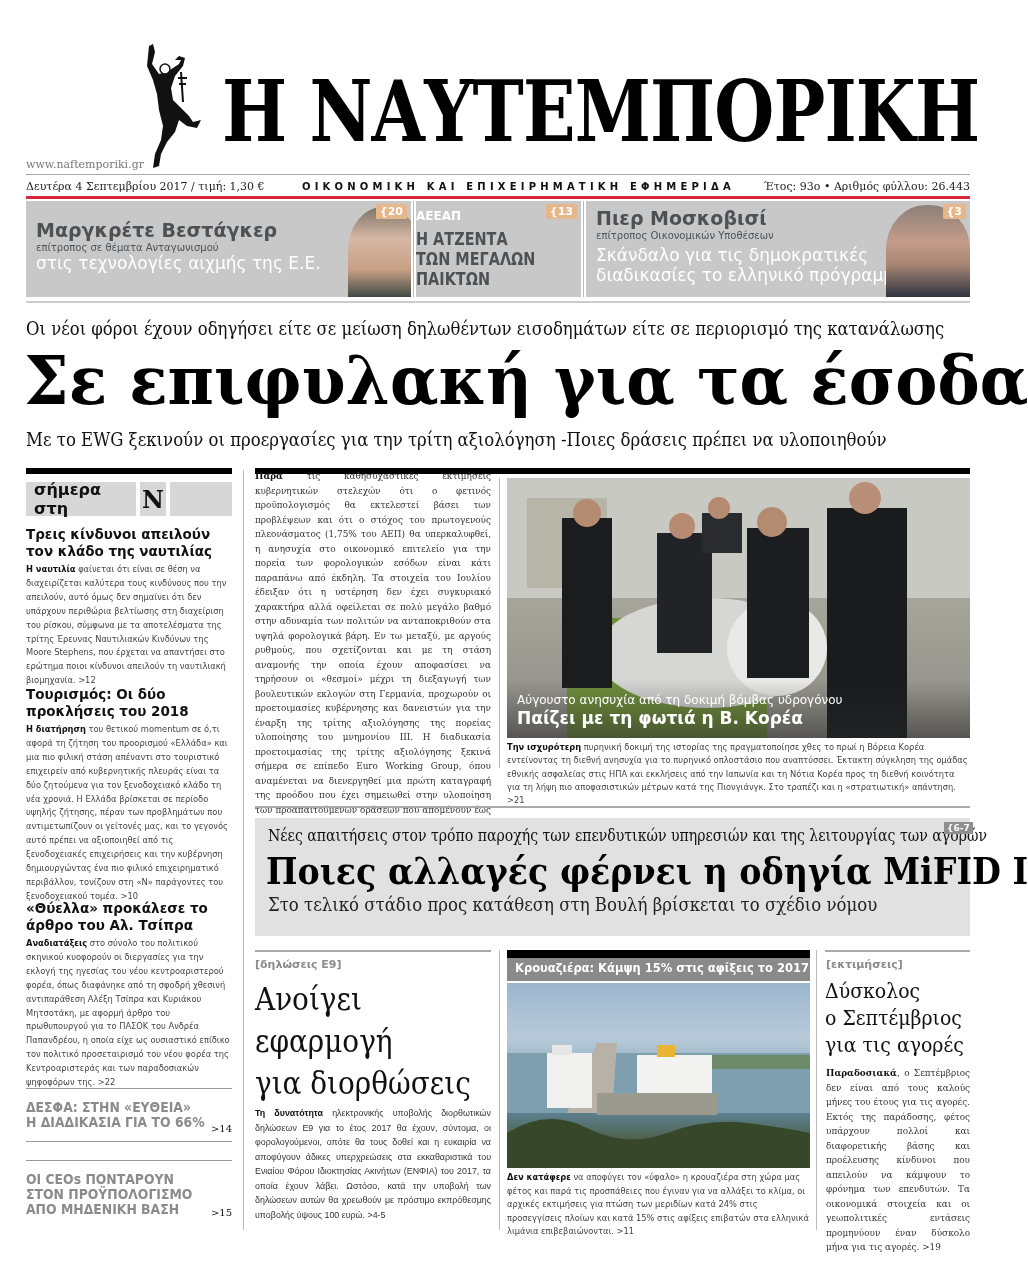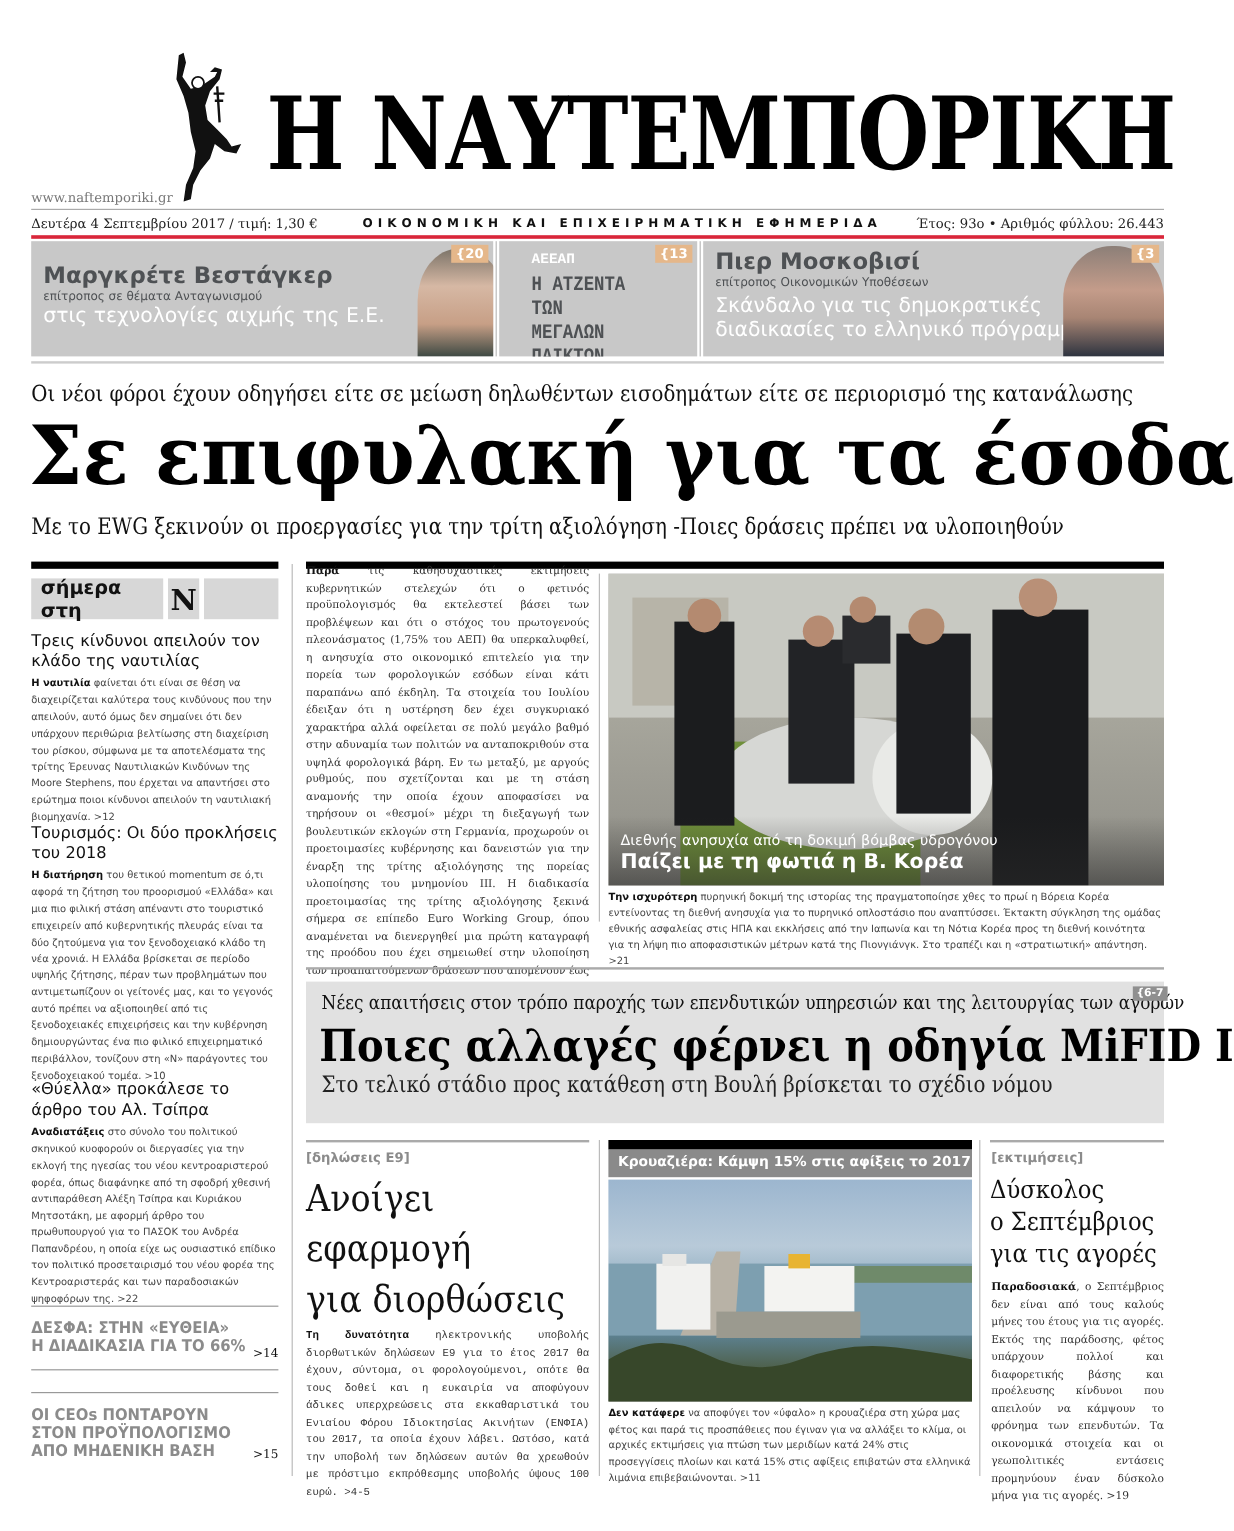--- a/index.html
+++ b/index.html
@@ -33,21 +33,21 @@
   .lead-sub { left: 26px; top: 428px; font-family: "DejaVu Serif", serif; font-size: 19px; white-space: nowrap; transform: scaleX(0.87); transform-origin: left; color: #111; }
 
   .black-bar { top: 468px; height: 6px; background: #000; }
 
   
   .today-box { left: 26px; top: 482px; width: 206px; height: 34px; display: flex; gap: 4px; }
   .today-box .seg { background: #d7d7d7; height: 34px; display: flex; align-items: center; }
   .today-label { font-size: 16px; font-weight: bold; color: #111; padding-left: 8px; }
   .today-n { font-family: "DejaVu Serif", serif; font-weight: bold; font-size: 24px; justify-content: center; }
   .side-story { left: 26px; width: 208px; }
-  .side-story h3 { font-size: 13.5px; line-height: 17px; font-weight: normal; color: #111; }
+  .side-story h3 { font-size: 13.5px; line-height: 17px; font-weight: bold; color: #111; }
   .side-story p { font-size: 8.3px; line-height: 13.9px; color: #444; margin-top: 3px; }
   .side-story p b { color: #111; }
   .promo { left: 26px; width: 206px; }
   .promo .line { height: 1px; background: #999; }
   .promo .ptitle { font-size: 13.5px; line-height: 15px; font-weight: bold; color: #8b8b8b; margin-top: 11px; transform: scaleX(0.92); transform-origin: left; }
   .promo .pref { position: absolute; right: 0; bottom: 0; font-family: "DejaVu Serif", serif; font-size: 10px; color: #111; }
 
   .vrule { width: 1px; background: #bbb; }
 
   
@@ -63,21 +63,21 @@
   .mifid-band { left: 255px; top: 818px; width: 715px; height: 118px; background: #e1e1e1; }
   .mifid-kicker { left: 268px; top: 826px; font-family: "DejaVu Serif", serif; font-size: 16px; white-space: nowrap; transform: scaleX(0.88); transform-origin: left; color: #111; }
   .mifid-title { left: 266px; top: 847px; font-family: "DejaVu Serif", serif; font-weight: bold; font-size: 37px; line-height: 48px; white-space: nowrap; transform: scaleX(0.9); transform-origin: left; color: #000; }
   .mifid-sub { left: 268px; top: 893px; font-family: "DejaVu Serif", serif; font-size: 19px; white-space: nowrap; transform: scaleX(0.87); transform-origin: left; color: #222; }
   .mifid-tag { left: 944px; top: 822px; font-size: 9px; color: #fff; background: #8f8f8f; padding: 1px 3px; font-weight: bold; }
 
   
   .hr-gray { height: 2px; background: #aaa; }
   .section-tag { font-size: 11px; color: #8b8b8b; font-weight: bold; }
   .e9-title { left: 255px; top: 978px; font-family: "DejaVu Serif", serif; font-size: 31px; line-height: 42px; color: #111; transform: scaleX(0.9); transform-origin: left; }
-  .e9-text { left: 255px; top: 1106px; width: 236px; font-family: Liberation Mono, monospace; font-size: 8.9px; line-height: 14.5px; color: #333; text-align: justify; }
+  .e9-text { left: 255px; top: 1106px; width: 236px; font-family: Liberation Sans, sans-serif; font-size: 8.9px; line-height: 14.5px; color: #333; text-align: justify; }
   .e9-text b { color: #111; }
 
   .cruise-bar { left: 507px; top: 950px; width: 303px; height: 8px; background: #000; }
   .cruise-head { left: 507px; top: 958px; width: 303px; height: 23px; background: #8a8a8a; color: #fff; font-size: 11.5px; font-weight: bold; padding: 3px 8px; white-space: nowrap; }
   .cruise-photo { left: 507px; top: 983px; width: 303px; height: 185px; background: linear-gradient(180deg,#9cb6cf 0%,#b8cad9 30%,#7fa1b4 55%,#5d8190 70%,#4b5a3e 88%,#2f3a25 100%); overflow: hidden; }
   .cruise-caption { left: 507px; top: 1171px; width: 305px; font-size: 8.3px; line-height: 13.5px; color: #444; }
   .cruise-caption b { color: #111; }
 
   .markets-title { left: 825px; top: 978px; font-family: "DejaVu Serif", serif; font-size: 21px; line-height: 27px; color: #111; transform: scaleX(0.9); transform-origin: left; white-space: nowrap; }
   .markets-text { left: 826px; top: 1066px; width: 144px; font-family: "DejaVu Serif", serif; font-size: 8.9px; line-height: 14.5px; color: #333; text-align: justify; }
@@ -105,21 +105,21 @@
   <div style="padding:18px 10px;">
     <div class="teaser-name">Μαργκρέτε Βεστάγκερ</div>
     <div class="teaser-role">επίτροπος σε θέματα Ανταγωνισμού</div>
     <div class="teaser-title" style="margin-top:0">στις τεχνολογίες αιχμής της Ε.Ε.</div>
   </div>
   <div class="portrait" style="left:322px;width:72px;height:90px;background:linear-gradient(180deg,#7b7368 0%,#d6b8a4 35%,#c79f86 70%,#3f4a44 100%);"></div>
   <span class="page-tag">{20</span>
 </div>
 <div class="abs vrule" style="left:413px;top:201px;height:96px;"></div>
 <div class="abs teaser" style="left:416px;width:165px;">
-  <div style="padding:8px 27px;font-family:Liberation Mono, monospace;">
+  <div style="padding:8px 0;">
     <div class="teaser-mid-kicker">ΑΕΕΑΠ</div>
     <div class="teaser-mid-title">Η ΑΤΖΕΝΤΑ</div>
     <div class="teaser-mid-title" style="margin-top:0">ΤΩΝ ΜΕΓΑΛΩΝ</div>
     <div class="teaser-mid-title" style="margin-top:0">ΠΑΙΚΤΩΝ</div>
   </div>
   <span class="page-tag">{13</span>
 </div>
 <div class="abs vrule" style="left:583px;top:201px;height:96px;"></div>
 <div class="abs teaser" style="left:586px;width:384px;">
   <div style="padding:6px 10px;">
@@ -193,21 +193,21 @@
     <rect x="150" y="55" width="55" height="120" fill="#222326"></rect>
     <circle cx="175" cy="48" r="13" fill="#b68b72"></circle>
     <rect x="240" y="50" width="62" height="150" fill="#1c1d20"></rect>
     <circle cx="265" cy="44" r="15" fill="#b38b70"></circle>
     <rect x="320" y="30" width="80" height="230" fill="#1a1b1d"></rect>
     <circle cx="358" cy="20" r="16" fill="#b99077"></circle>
     <rect x="195" y="35" width="40" height="40" fill="#2a2b2e"></rect>
     <circle cx="212" cy="30" r="11" fill="#b48a70"></circle>
   </svg>
   <div style="position:absolute;left:0;bottom:0;width:100%;height:58px;background:linear-gradient(180deg,rgba(0,0,0,0) 0%,rgba(40,40,40,0.55) 100%);"></div>
-  <div style="position:absolute;left:10px;top:215px;color:#fff;font-size:12px;white-space:nowrap;">Διεθνής ανησυχία από τη δοκιμή βόμβας υδρογόνου</div>
+  <div style="position:absolute;left:10px;top:215px;color:#fff;font-size:12px;white-space:nowrap;">Αύγουστο ανησυχία από τη δοκιμή βόμβας υδρογόνου</div>
   <div style="position:absolute;left:10px;top:230px;color:#fff;font-size:17px;font-weight:bold;white-space:nowrap;">Παίζει με τη φωτιά η Β. Κορέα</div>
 </div>
 <div class="abs photo-caption"><b>Την ισχυρότερη</b><span> πυρηνική δοκιμή της ιστορίας της πραγματοποίησε χθες το πρωί η Βόρεια Κορέα εντείνοντας τη διεθνή ανησυχία για το πυρηνικό οπλοστάσιο που αναπτύσσει. Έκτακτη σύγκληση της ομάδας εθνικής ασφαλείας στις ΗΠΑ και εκκλήσεις από την Ιαπωνία και τη Νότια Κορέα προς τη διεθνή κοινότητα για τη λήψη πιο αποφασιστικών μέτρων κατά της Πιονγιάνγκ. Στο τραπέζι και η «στρατιωτική» απάντηση. &gt;21</span></div>
 
 <div class="abs" style="left:255px;top:806px;width:715px;height:2px;background:#aaa;"></div>
 
 <div class="abs mifid-band"></div>
 <div class="abs mifid-kicker">Νέες απαιτήσεις στον τρόπο παροχής των επενδυτικών υπηρεσιών και της λειτουργίας των αγορών</div>
 <div class="abs mifid-title">Ποιες αλλαγές φέρνει η οδηγία MiFID II</div>
 <div class="abs mifid-sub">Στο τελικό στάδιο προς κατάθεση στη Βουλή βρίσκεται το σχέδιο νόμου</div>

